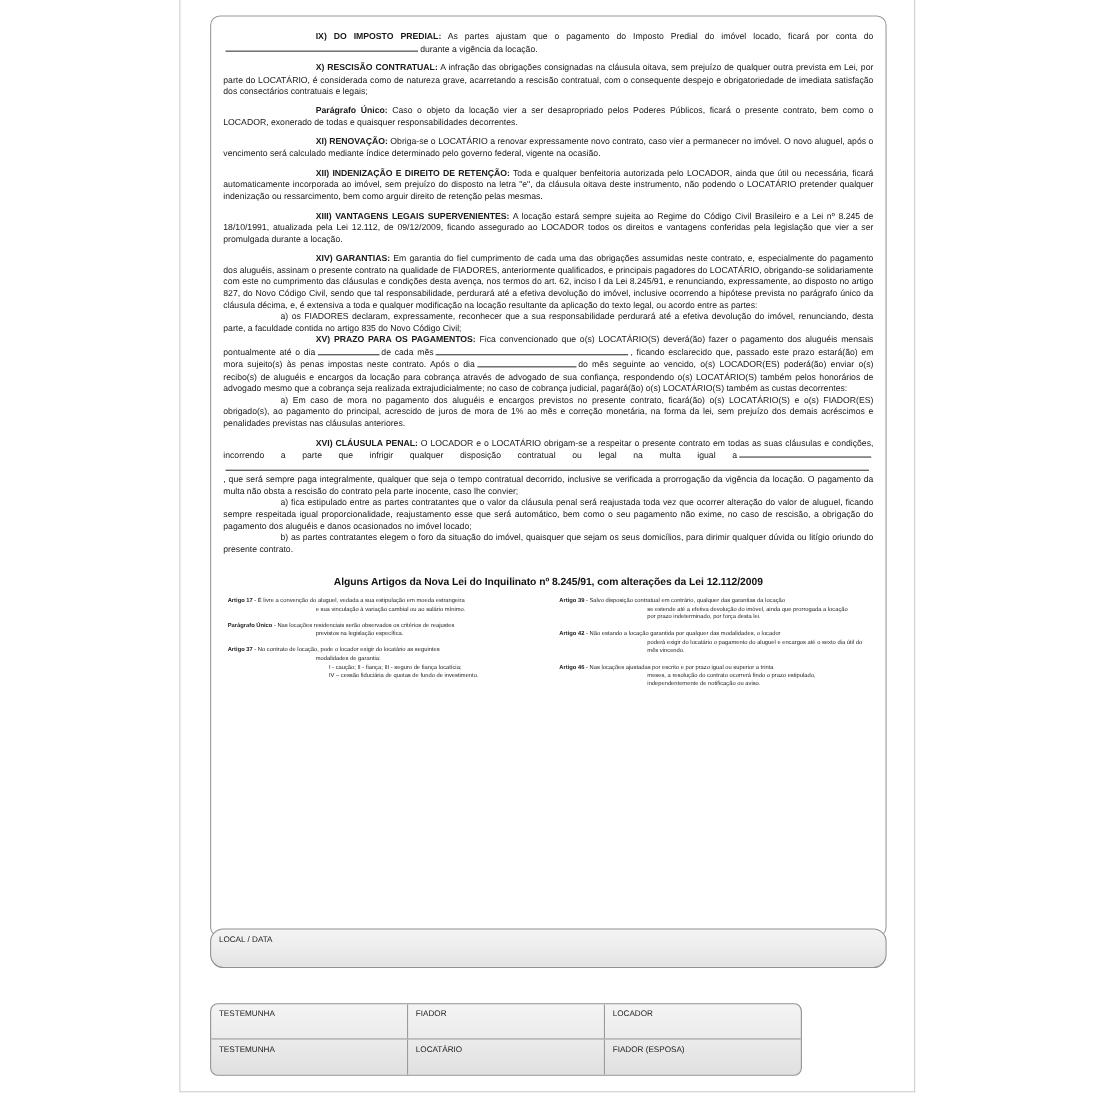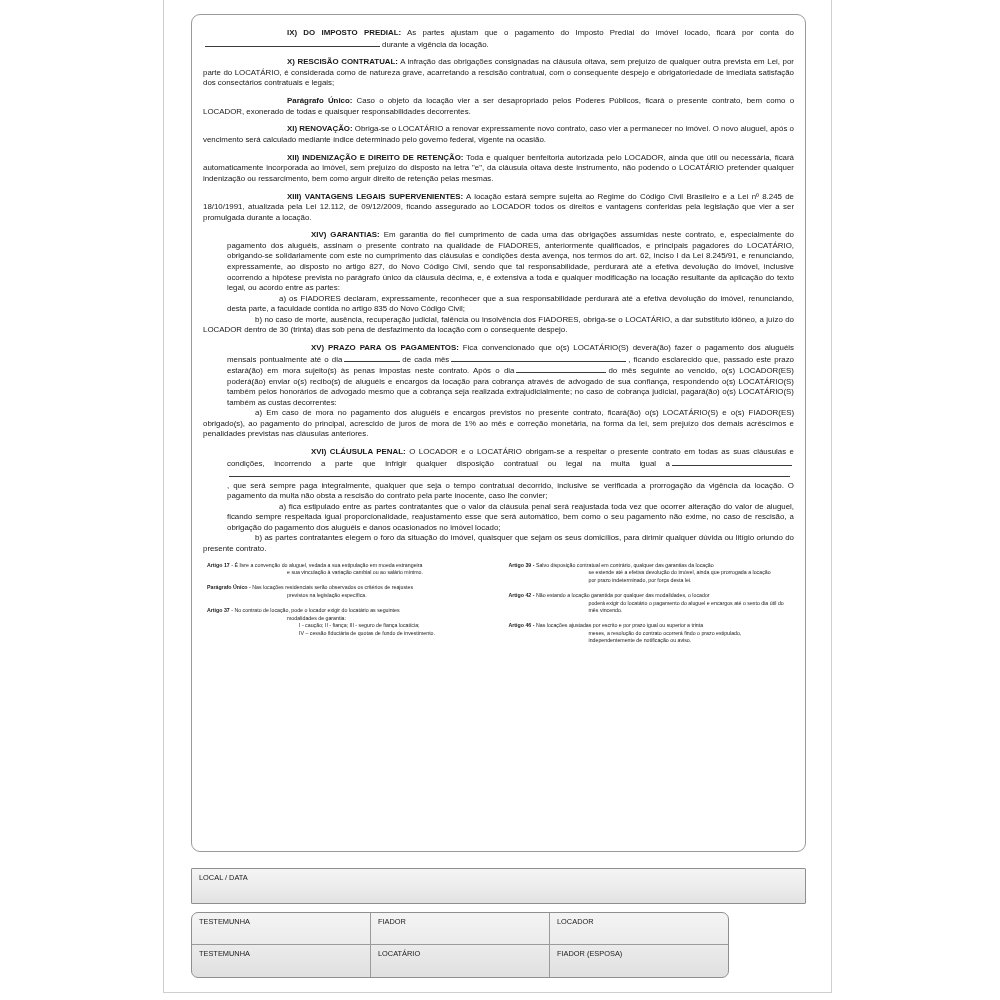--- a/index.html
+++ b/index.html
@@ -43,21 +43,21 @@
     color: #18181a;
     text-align: justify;
     margin: 0 0 7.2px 0;
     text-indent: 44px;
     letter-spacing: -0.01px;
   }
   .clause.sub {
     text-indent: 52px;
     margin-bottom: 7.2px;
   }
-  .clause.tight { margin-bottom: 0px; margin-left: 24px; }
+  .clause.tight { margin-bottom: 0px; }
   .clause b { font-weight: bold; padding-left: 40px; }
 
   .blank {
     display: inline-block;
     border-bottom: 1px solid #3a3a3a;
     vertical-align: baseline;
     height: 7px;
     margin: 0 2px;
   }
   .b-sm  { width: 56px; }
@@ -90,26 +90,26 @@
     padding-left: 40px;
     text-indent: -40px;
   }
   .art .lbl { font-weight: bold; }
   .art .ln { display: block; padding-left: 0; text-indent: 0; }
 
   
   #local-data-box {
     position: absolute;
     left: 27px;
-    top: 868px;
+    top: 844px;
     width: 615px;
     height: 36px;
     box-sizing: border-box;
     border: 1px solid #8f8f8f;
-    border-radius: 1px;
+    border-radius: 12px;
     background: linear-gradient(to bottom, #f4f4f4 0%, #ececec 55%, #e2e2e2 100%);
   }
   #local-data-box .cap {
     position: absolute;
     left: 7px;
     top: 4px;
     font-size: 7.4px;
     color: #1a1a1a;
   }
 
@@ -171,37 +171,37 @@
     <p class="clause">
       <b>XIII) VANTAGENS LEGAIS SUPERVENIENTES:</b><span> A locação estará sempre sujeita ao Regime do Código Civil Brasileiro e a Lei nº 8.245 de 18/10/1991, atualizada pela Lei 12.112, de 09/12/2009, ficando assegurado ao LOCADOR todos os direitos e vantagens conferidas pela legislação que vier a ser promulgada durante a locação.</span>
     </p>
 
     <p class="clause tight">
       <b>XIV) GARANTIAS:</b><span> Em garantia do fiel cumprimento de cada uma das obrigações assumidas neste contrato, e, especialmente do pagamento dos aluguéis, assinam o presente contrato na qualidade de FIADORES, anteriormente qualificados, e principais pagadores do LOCATÁRIO, obrigando-se solidariamente com este no cumprimento das cláusulas e condições desta avença, nos termos do art. 62, inciso I da Lei 8.245/91, e renunciando, expressamente, ao disposto no artigo 827, do Novo Código Civil, sendo que tal responsabilidade, perdurará até a efetiva devolução do imóvel, inclusive ocorrendo a hipótese prevista no parágrafo único da cláusula décima, e, é extensiva a toda e qualquer modificação na locação resultante da aplicação do texto legal, ou acordo entre as partes:</span>
     </p>
 
     <p class="clause sub tight">a) os FIADORES declaram, expressamente, reconhecer que a sua responsabilidade perdurará até a efetiva devolução do imóvel, renunciando, desta parte, a faculdade contida no artigo 835 do Novo Código Civil;</p>
 
-    <p class="clause sub">b) no caso de morte, ausência, recuperação judicial, falência ou insolvência dos FIADORES, obriga-se o LOCATÁRIO, a dar substituto idôneo, a juízo do LOCADOR dentro de 30 (trinta) dias sob pena de desfazimento da locação com o consequente despejo.</p>
 
     <p class="clause tight">
       <b>XV) PRAZO PARA OS PAGAMENTOS:</b><span> Fica convencionado que o(s) LOCATÁRIO(S) deverá(ão) fazer o pagamento dos aluguéis mensais pontualmente até o dia</span><span class="blank b-sm"></span><span>de cada mês</span><span class="blank b-xl"></span><span>, ficando esclarecido que, passado este prazo estará(ão) em mora sujeito(s) às penas impostas neste contrato. Após o dia</span><span class="blank b-md"></span><span>do mês seguinte ao vencido, o(s) LOCADOR(ES) poderá(ão) enviar o(s) recibo(s) de aluguéis e encargos da locação para cobrança através de advogado de sua confiança, respondendo o(s) LOCATÁRIO(S) também pelos honorários de advogado mesmo que a cobrança seja realizada extrajudicialmente; no caso de cobrança judicial, pagará(ão) o(s) LOCATÁRIO(S) também as custas decorrentes:</span>
     </p>
 
     <p class="clause sub">a) Em caso de mora no pagamento dos aluguéis e encargos previstos no presente contrato, ficará(ão) o(s) LOCATÁRIO(S) e o(s) FIADOR(ES) obrigado(s), ao pagamento do principal, acrescido de juros de mora de 1% ao mês e correção monetária, na forma da lei, sem prejuízo dos demais acréscimos e penalidades previstas nas cláusulas anteriores.</p>
 
     <p class="clause tight">
       <b>XVI) CLÁUSULA PENAL:</b><span> O LOCADOR e o LOCATÁRIO obrigam-se a respeitar o presente contrato em todas as suas cláusulas e condições, incorrendo a parte que infrigir qualquer disposição contratual ou legal na multa igual a</span><span class="blank b-lg"></span><span class="blank b-full"></span><span>, que será sempre paga integralmente, qualquer que seja o tempo contratual decorrido, inclusive se verificada a prorrogação da vigência da locação. O pagamento da multa não obsta a rescisão do contrato pela parte inocente, caso lhe convier;</span>
     </p>
 
     <p class="clause sub tight">a) fica estipulado entre as partes contratantes que o valor da cláusula penal será reajustada toda vez que ocorrer alteração do valor de aluguel, ficando sempre respeitada igual proporcionalidade, reajustamento esse que será automático, bem como o seu pagamento não exime, no caso de rescisão, a obrigação do pagamento dos aluguéis e danos ocasionados no imóvel locado;</p>
 
     <p class="clause sub">b) as partes contratantes elegem o foro da situação do imóvel, quaisquer que sejam os seus domicílios, para dirimir qualquer dúvida ou litígio oriundo do presente contrato.</p>
 
 
+    <div id="law-title">Alguns Artigos da Nova Lei do Inquilinato nº 8.245/91, com alterações da Lei 12.112/2009</div>
 
     <div id="law-columns">
 
       <div class="law-col">
 
         <p class="art">
           <span class="lbl">Artigo 17 -</span><span> É livre a convenção do aluguel, vedada a sua estipulação em moeda estrangeira</span>
           <span class="ln" style="padding-left:40px">e sua vinculação à variação cambial ou ao salário mínimo.</span>
         </p>
 

